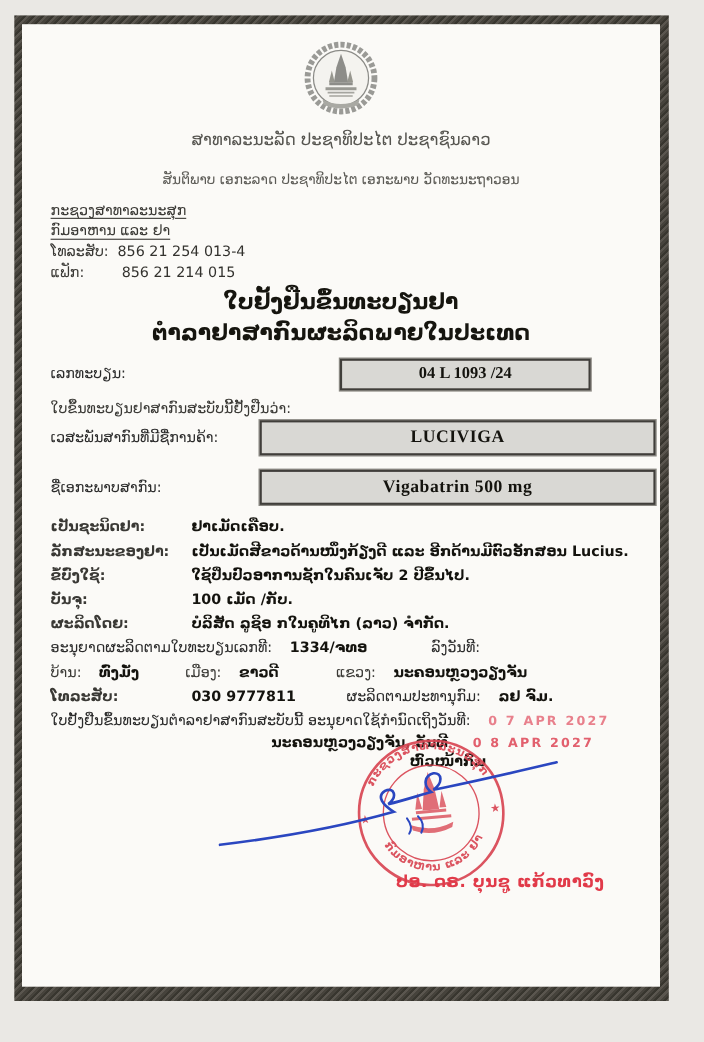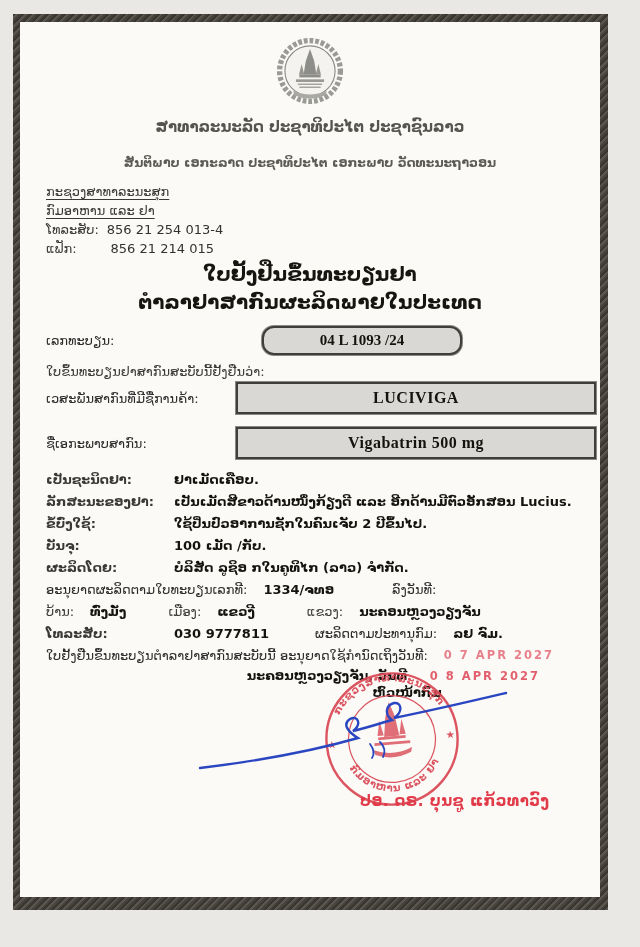--- a/index.html
+++ b/index.html
@@ -4,39 +4,39 @@
 <style>
   html,body{margin:0;padding:0;}
   .canvas{position:relative;width:640px;height:947px;background:#eae8e4;overflow:hidden;
           font-family:"DejaVu Sans",sans-serif;color:#2b2b2b;}
   
   .scan-frame{position:absolute;left:13px;top:14px;width:595px;height:896px;
     background:repeating-linear-gradient(135deg,#38362f 0 2px,#5a564f 2px 4px,#46433c 4px 6px);}
   .page{position:absolute;left:7px;top:8px;right:8px;bottom:13px;background:#fbfaf7;}
   .content{position:absolute;inset:0;padding:14px 0 0 0;font-size:13px;}
 
-  .center{text-align:center;font-weight:bold;}
+  .center{text-align:center;}
   .emblem-wrap{height:80px;text-align:center;}
   .hdr1{font-size:15px;color:#55544f;line-height:22px;}
   .hdr2{font-size:12.5px;color:#5c5b56;line-height:18px;margin-top:16px;}
 
   .agency{margin:10px 0 0 26px;line-height:19px;font-size:13px;color:#3a3935;}
   .agency .u{text-decoration:underline;text-underline-offset:3px;}
   .agency .pair span.val{margin-left:8px;color:#33322e;}
   .agency .pair .gap{display:inline-block;width:26px;}
 
   .title{margin-top:2px;font-size:20px;font-weight:700;color:#16150f;line-height:28px;}
 
   .row{display:flex;align-items:center;margin-left:26px;margin-right:26px;}
-  .reg-row{margin-top:10px;}
+  .reg-row{margin-top:10px;gap:47px;}
   .reg-row .lbl{width:160px;}
   .valbox{background:#d9d8d4;border:2px solid #403e3a;box-shadow:0 0 0 1px #8a8882;
           font-family:"Liberation Serif","DejaVu Serif",serif;font-weight:700;color:#14130e;
           text-align:center;}
-  .box-reg{min-width:160px;padding:4px 18px;font-size:15px;margin-left:56px;border-radius:12px;}
+  .box-reg{min-width:160px;padding:4px 32px;font-size:15px;margin-left:56px;}
   .certify{margin:9px 26px 0;color:#3a3935;}
   .brand-row{margin-top:3px;}
   .brand-row .lbl,.generic-row .lbl{width:172px;flex:none;}
   .box-wide{flex:none;width:336px;padding:5px 10px;font-size:16px;letter-spacing:.5px;margin-left:18px;}
   .generic-row{margin-top:13px;}
 
   .details{margin-top:9px;}
   .drow{display:flex;margin:0 26px;line-height:17px;padding:2.5px 0;}
   .drow .lbl{width:128px;flex:none;color:#3a3935;font-weight:bold;}
   .drow .val{font-weight:700;color:#14130e;}
@@ -136,21 +136,21 @@
           <div class="drow">
             <span>ອະນຸຍາດຜະລິດຕາມໃບທະບຽນເລກທີ:</span>
             <span class="val inline-gap-md">1334/ຈທອ</span>
             <span class="inline-gap-lg">ລົງວັນທີ:</span>
           </div>
 
           <div class="drow addr">
             <span class="lbl2">ບ້ານ:</span>
             <span class="val inline-gap-md">ທົ່ງມັ່ງ</span>
             <span class="lbl2" style="margin-left:42px;">ເມືອງ:</span>
-            <span class="val inline-gap-md">ແຂວງີ</span>
+            <span class="val inline-gap-md">ຂາວດີ</span>
             <span class="lbl2" style="margin-left:52px;text-align:right;">ແຂວງ:</span>
             <span class="val inline-gap-md">ນະຄອນຫຼວງວຽງຈັນ</span>
           </div>
 
           <div class="drow">
             <span class="lbl">ໂທລະສັບ:</span>
             <span class="val">030 9777811</span>
             <span style="margin-left:46px;">ຜະລິດຕາມປະທານຸກົມ:</span>
             <span class="val inline-gap-md">ລຢ ຈົມ.</span>
           </div>

